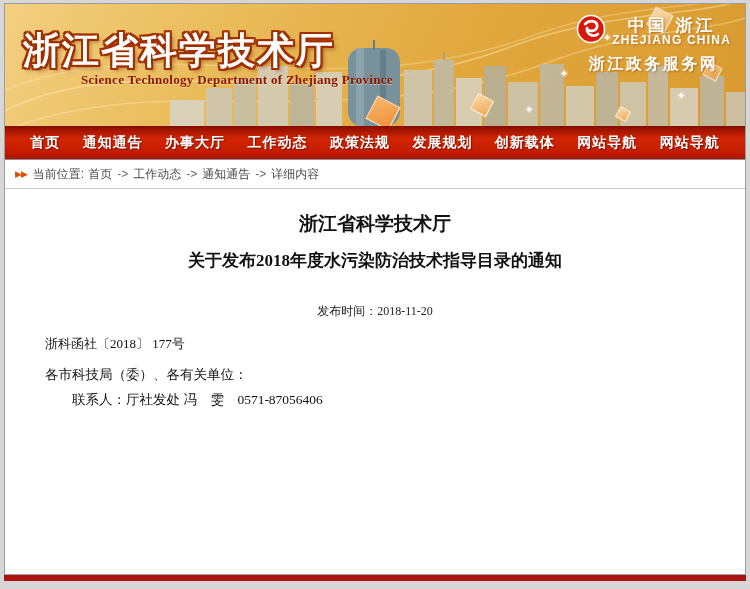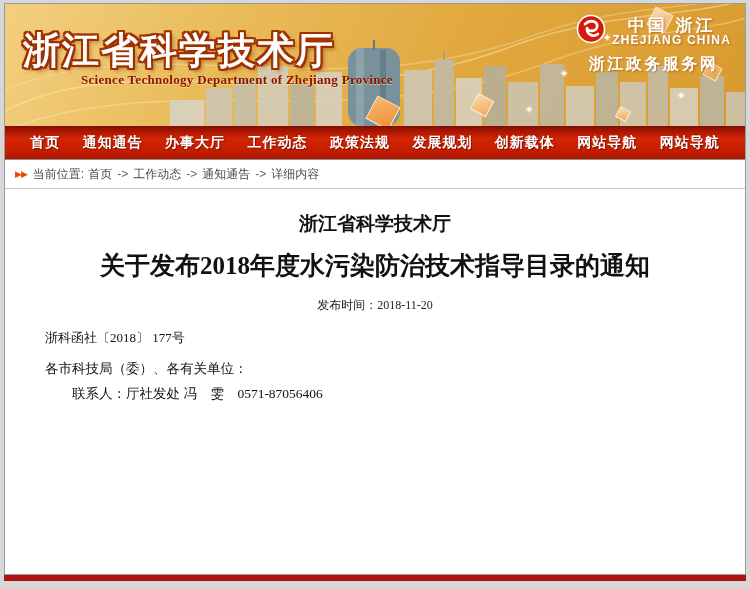--- a/index.html
+++ b/index.html
@@ -66,22 +66,22 @@
   .bc-arrows{color:#e84b00;font-size:9px;letter-spacing:-1px;margin-right:6px;}
   .bc-sep{margin:0 5px;color:#666;}
   .bc-link{color:#4a4a4a;text-decoration:none;cursor:pointer;}
   
   .content{
     background:#fff;height:385px;box-sizing:border-box;
     padding:16px 40px 0 40px;color:#111;
     font-family:"Liberation Serif", serif;
   }
   .doc-title1{text-align:center;font-size:19px;font-weight:bold;margin-top:6px;}
-  .doc-title2{text-align:center;font-size:25px;font-weight:bold;margin-top:12px;}
-  .publish{text-align:center;font-size:12px;color:#222;margin-top:15px;}
+  .doc-title2{text-align:center;font-size:17px;font-weight:bold;margin-top:12px;}
+  .publish{text-align:center;font-size:12px;color:#222;margin-top:31px;}
   .doc-number{text-align:left;font-size:13px;margin-top:15px;}
   .salutation{font-size:13.5px;margin-top:9px;line-height:25px;}
   .para{font-size:13.5px;line-height:25.5px;text-indent:2em;margin:0;text-align:justify;}
   .contact1{font-size:13.5px;line-height:25.5px;text-indent:2em;}
   .contact2{font-size:13.5px;line-height:25.5px;padding-left:131px;}
   
   .footer-bar{margin:0 4px;height:6px;background:#ae1212;}
 </style>
 </head>
 <body>

